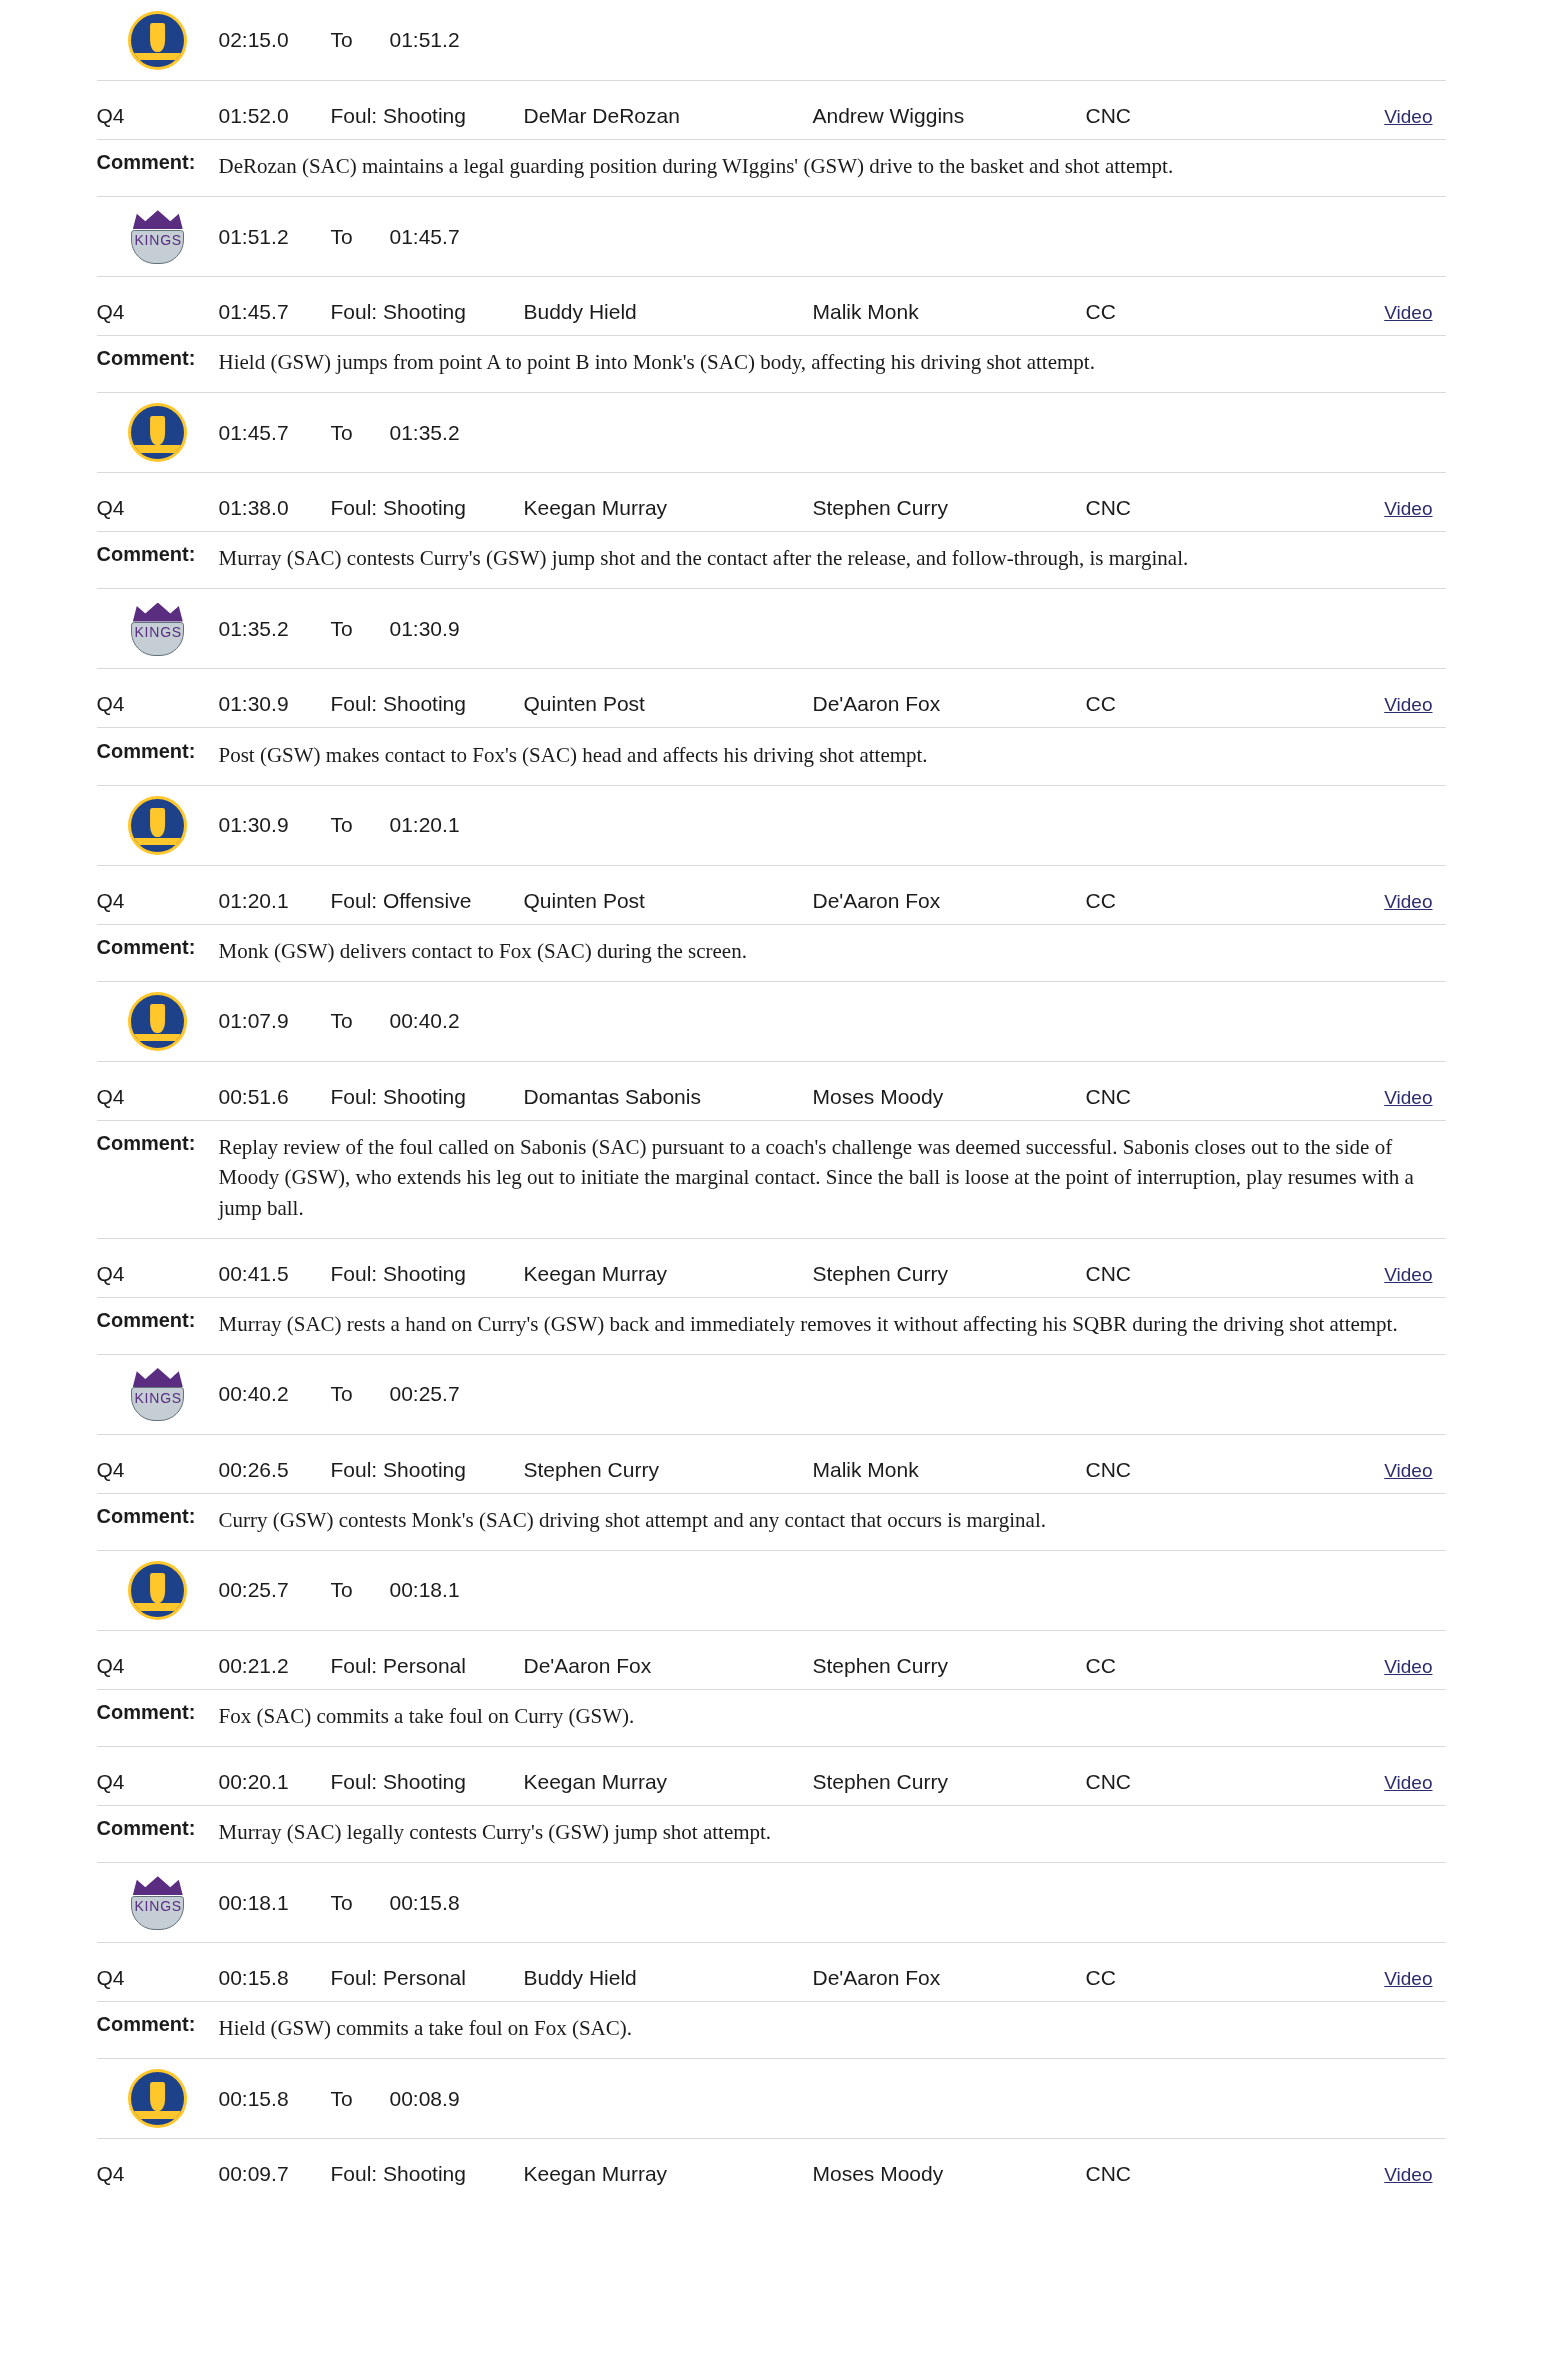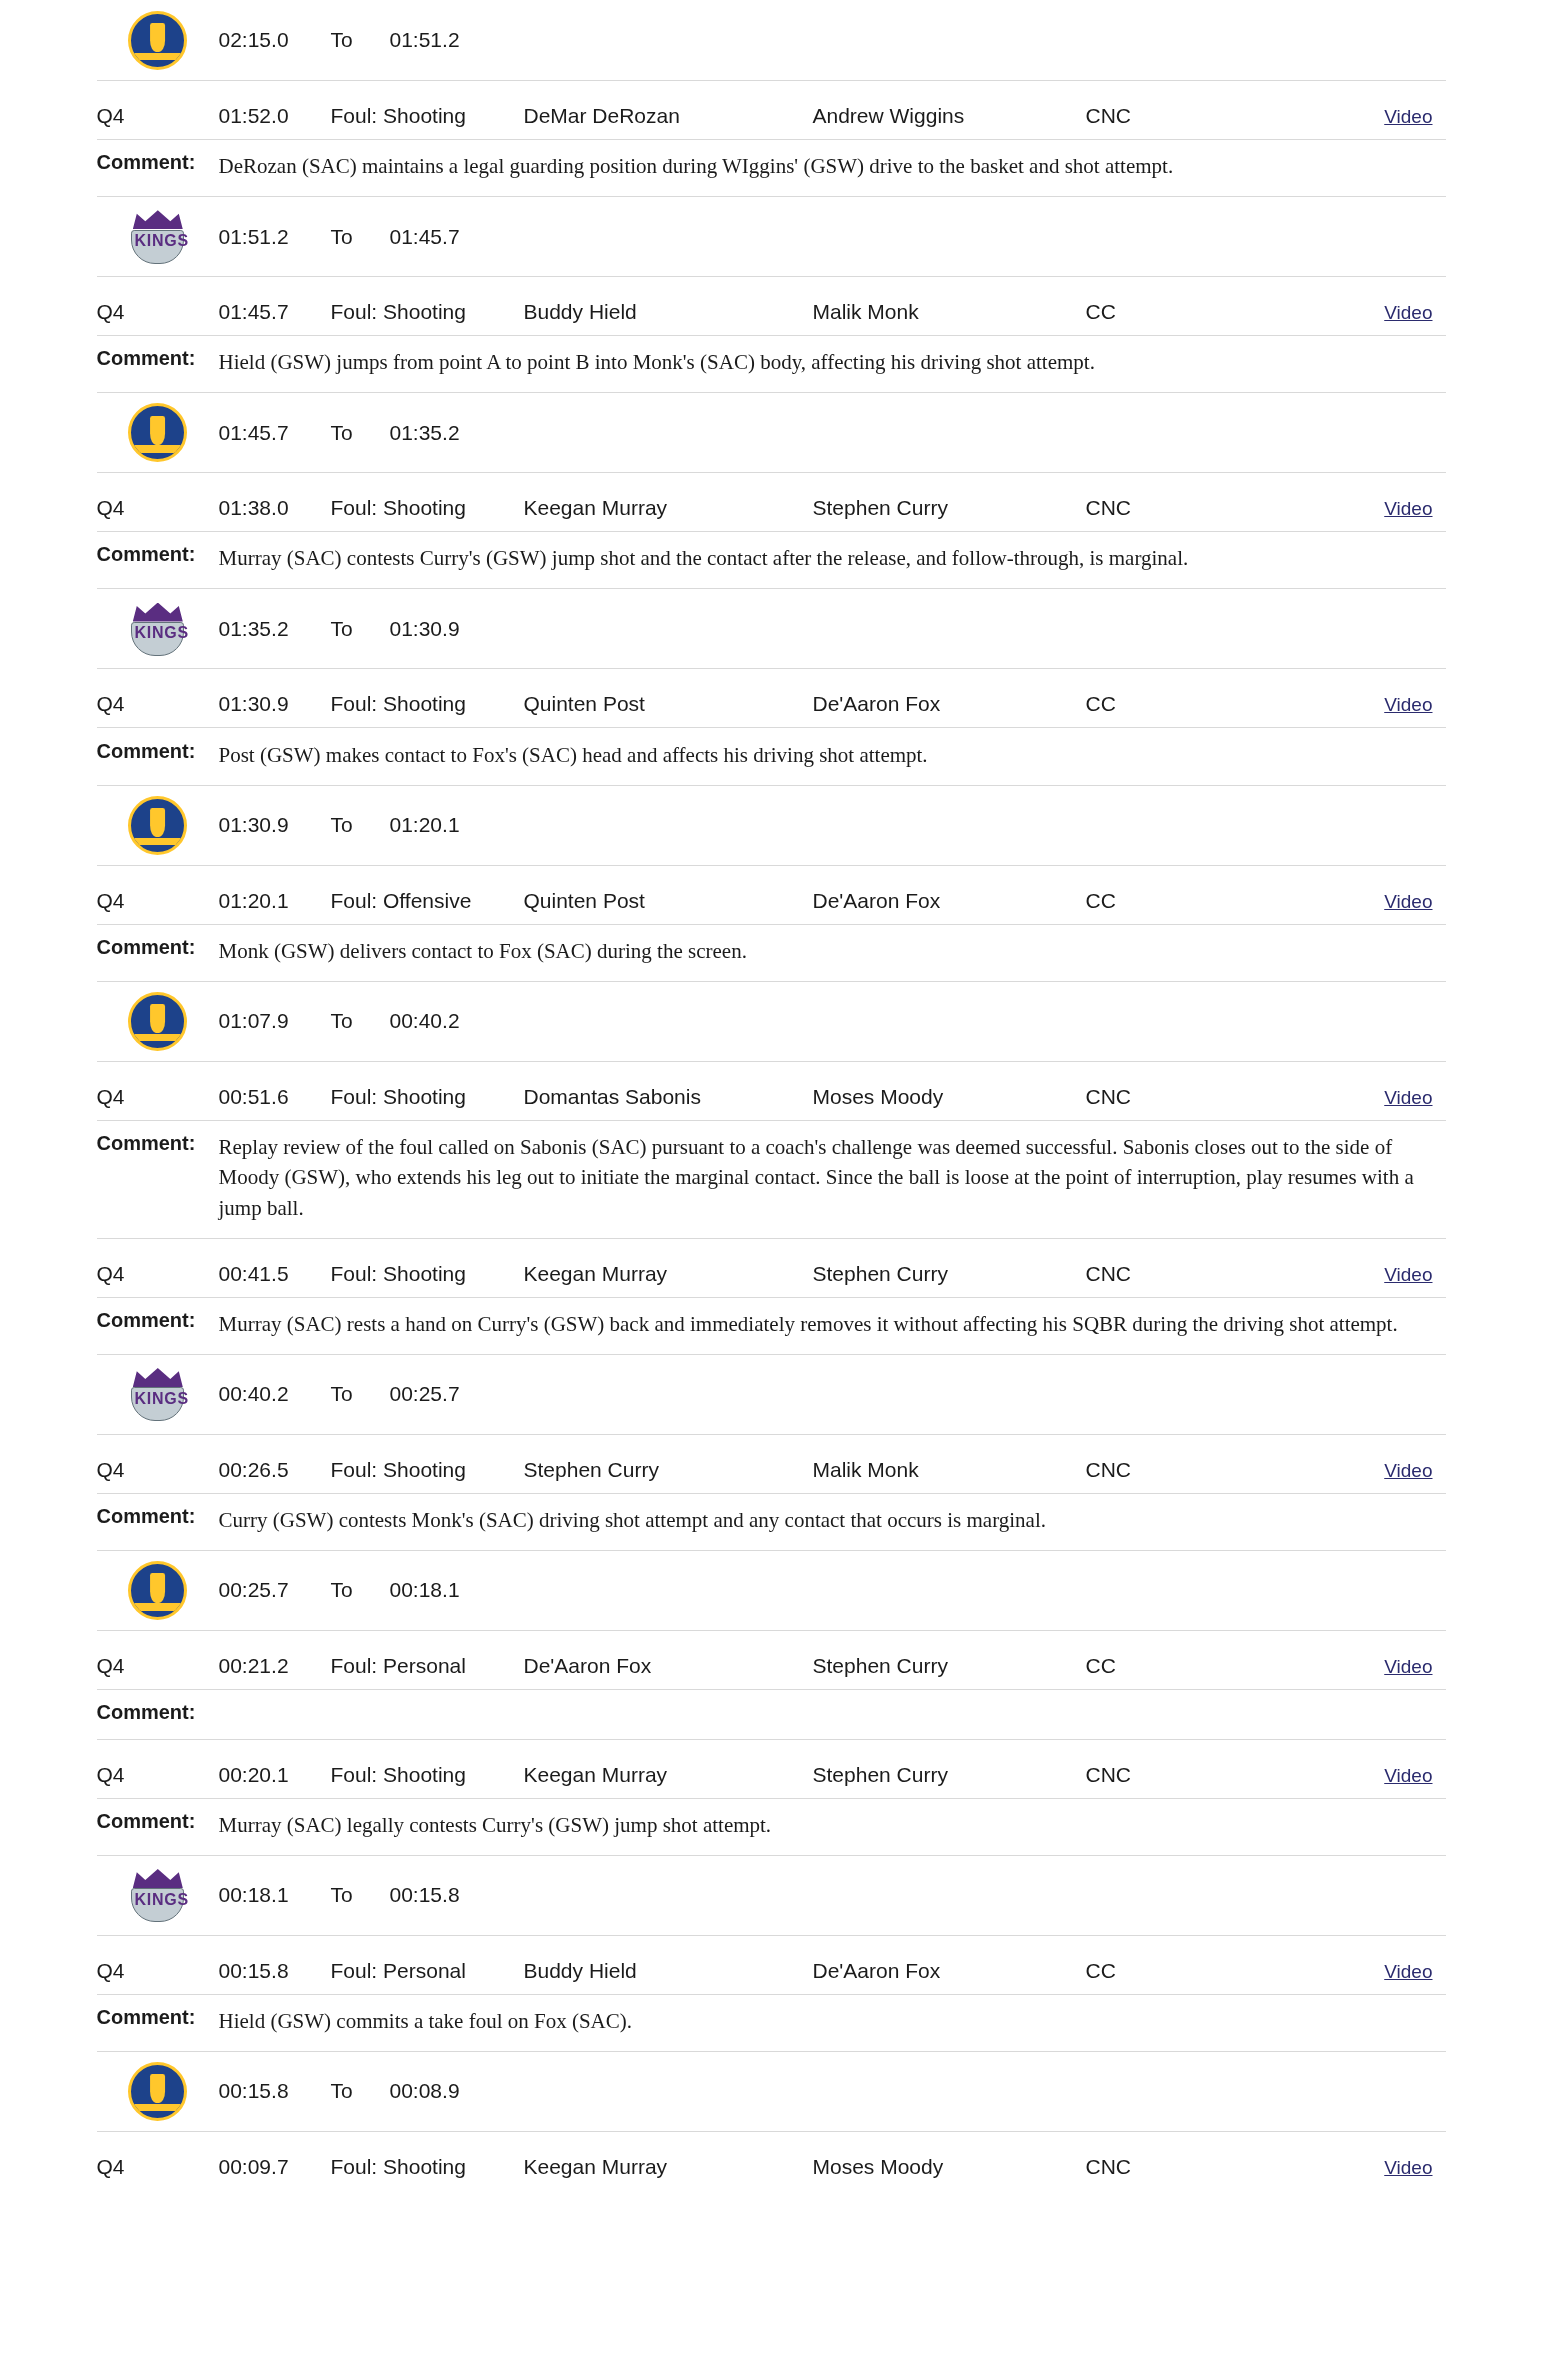--- a/index.html
+++ b/index.html
@@ -108,22 +108,22 @@
     border: 1.6px solid #63727a;
     box-sizing: border-box;
     border-radius: 3.2px 3.2px 24px 24px;
   }
   .logo-sac .wordmark {
     position: absolute;
     top: 25px;
     left: 6.4px;
     width: 47px;
     text-align: center;
-    font-size: 16px;
-    font-weight: bold;
+    font-size: 14px;
+    font-weight: normal;
     letter-spacing: 0.8px;
     color: #5a2d81;
     font-family: "Liberation Sans", sans-serif;
   }
 
   
   .call-row {
     display: flex;
     align-items: flex-end;
     border-top: 0.8px solid #d9d9d9;
@@ -372,20 +372,21 @@
         <div class="c-period">Q4</div>
         <div class="c-time">00:21.2</div>
         <div class="c-calltype">Foul: Personal</div>
         <div class="c-committing">De'Aaron Fox</div>
         <div class="c-disadvantaged">Stephen Curry</div>
         <div class="c-decision">CC</div>
         <div class="c-video"><span class="video-link">Video</span></div>
       </div>
       <div class="comment-row">
         <div class="comment-label">Comment:</div>
+        <div class="comment-text">Fox (SAC) commits a take foul on Curry (GSW).</div>
       </div>
       <div class="call-row">
         <div class="c-period">Q4</div>
         <div class="c-time">00:20.1</div>
         <div class="c-calltype">Foul: Shooting</div>
         <div class="c-committing">Keegan Murray</div>
         <div class="c-disadvantaged">Stephen Curry</div>
         <div class="c-decision">CNC</div>
         <div class="c-video"><span class="video-link">Video</span></div>
       </div>

